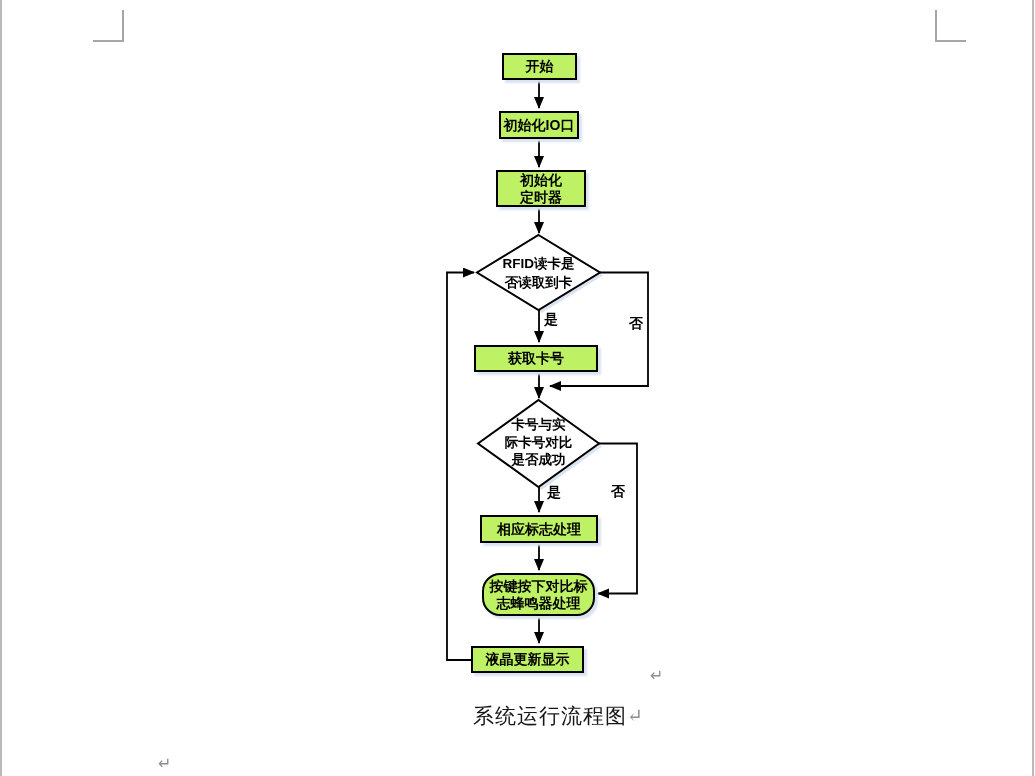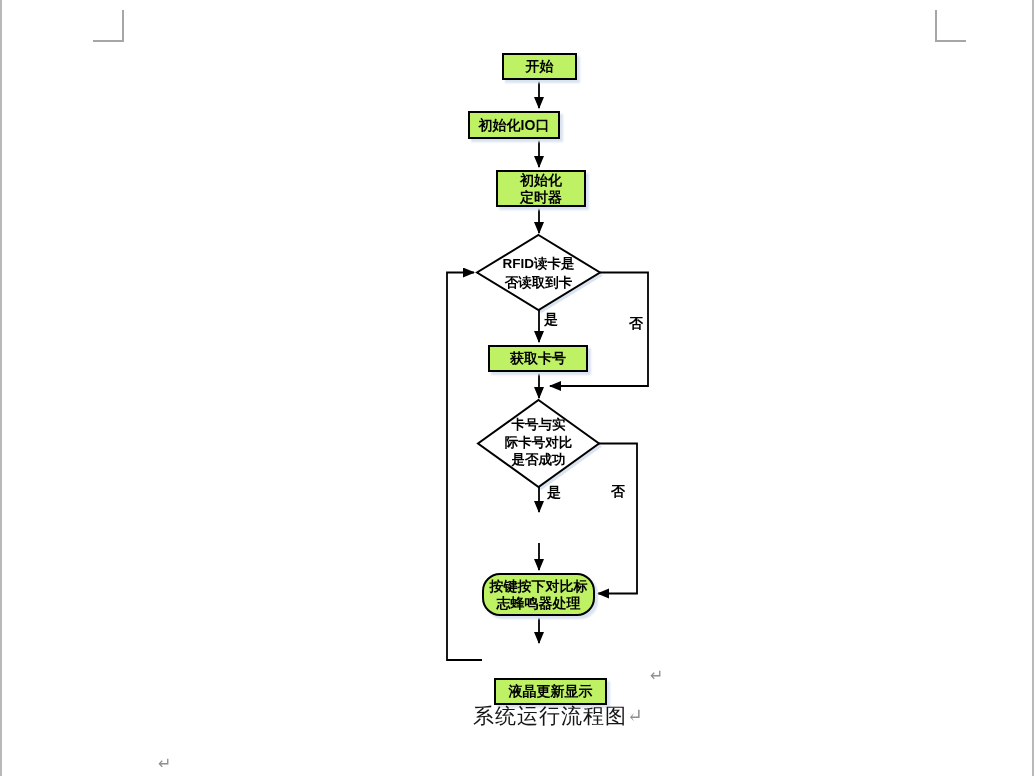--- a/index.html
+++ b/index.html
@@ -19,26 +19,26 @@
   
   #flow-svg { position: absolute; left: 0; top: 0; width: 1035px; height: 776px; }
   
   .box {
     position: absolute; border: 2px solid #000; background: #bef264;
     display: flex; align-items: center; justify-content: center; text-align: center;
     font-size: 14px; line-height: 17px; font-weight: 600; white-space: pre-line;
     box-shadow: 3px 3px 2px #dae3f0;
   }
   .b-start      { left: 502px; top: 53px;  width: 75px;  height: 27px; }
-  .b-init-io    { left: 468px; top: 111px; width: 92px;  height: 28px; }
+  .b-init-io    { left: 499px; top: 111px; width: 80px;  height: 28px; }
   .b-init-timer { left: 496px; top: 170px; width: 90px;  height: 37px; font-family: Liberation Serif, serif; }
-  .b-get-card   { left: 488px; top: 345px; width: 100px; height: 27px; }
+  .b-get-card   { left: 474px; top: 345px; width: 124px; height: 27px; }
   .b-flag       { left: 480px; top: 515px; width: 118px; height: 28px; }
   .b-key        { left: 482px; top: 573px; width: 113px; height: 43px; border-radius: 18px; }
-  .b-lcd        { left: 494px; top: 646px; width: 113px; height: 27px; margin-top: 32px; }
+  .b-lcd        { left: 471px; top: 646px; width: 113px; height: 27px; }
   
   .dlabel {
     position: absolute; text-align: center; font-size: 13.5px; font-weight: 600;
     white-space: pre-line;
   }
   .d1-label { left: 478px; top: 254px; width: 121px; line-height: 19px; }
   .d2-label { left: 478px; top: 416px; width: 121px; line-height: 17.5px; }
   
   .elabel { position: absolute; font-size: 14px; font-weight: 600; }
   .e-yes1 { left: 544px; top: 311px; }
@@ -93,20 +93,21 @@
 
     <polygon points="538.5,235 600,272.5 538.5,310 477,272.5" fill="#fff" stroke="#000" stroke-width="2"></polygon>
     <polygon points="538.5,400 599,443.5 538.5,487 478,443.5" fill="#fff" stroke="#000" stroke-width="2"></polygon>
   </svg>
 
   <div class="box b-start">开始</div>
   <div class="box b-init-io">初始化IO口</div>
   <div class="box b-init-timer">初始化
 定时器</div>
   <div class="box b-get-card">获取卡号</div>
+  <div class="box b-flag">相应标志处理</div>
   <div class="box b-key">按键按下对比标
 志蜂鸣器处理</div>
   <div class="box b-lcd">液晶更新显示</div>
 
   <div class="dlabel d2-label">卡号与实
 际卡号对比
 是否成功</div>
   <div class="dlabel d1-label">RFID读卡是
 否读取到卡</div>
 

